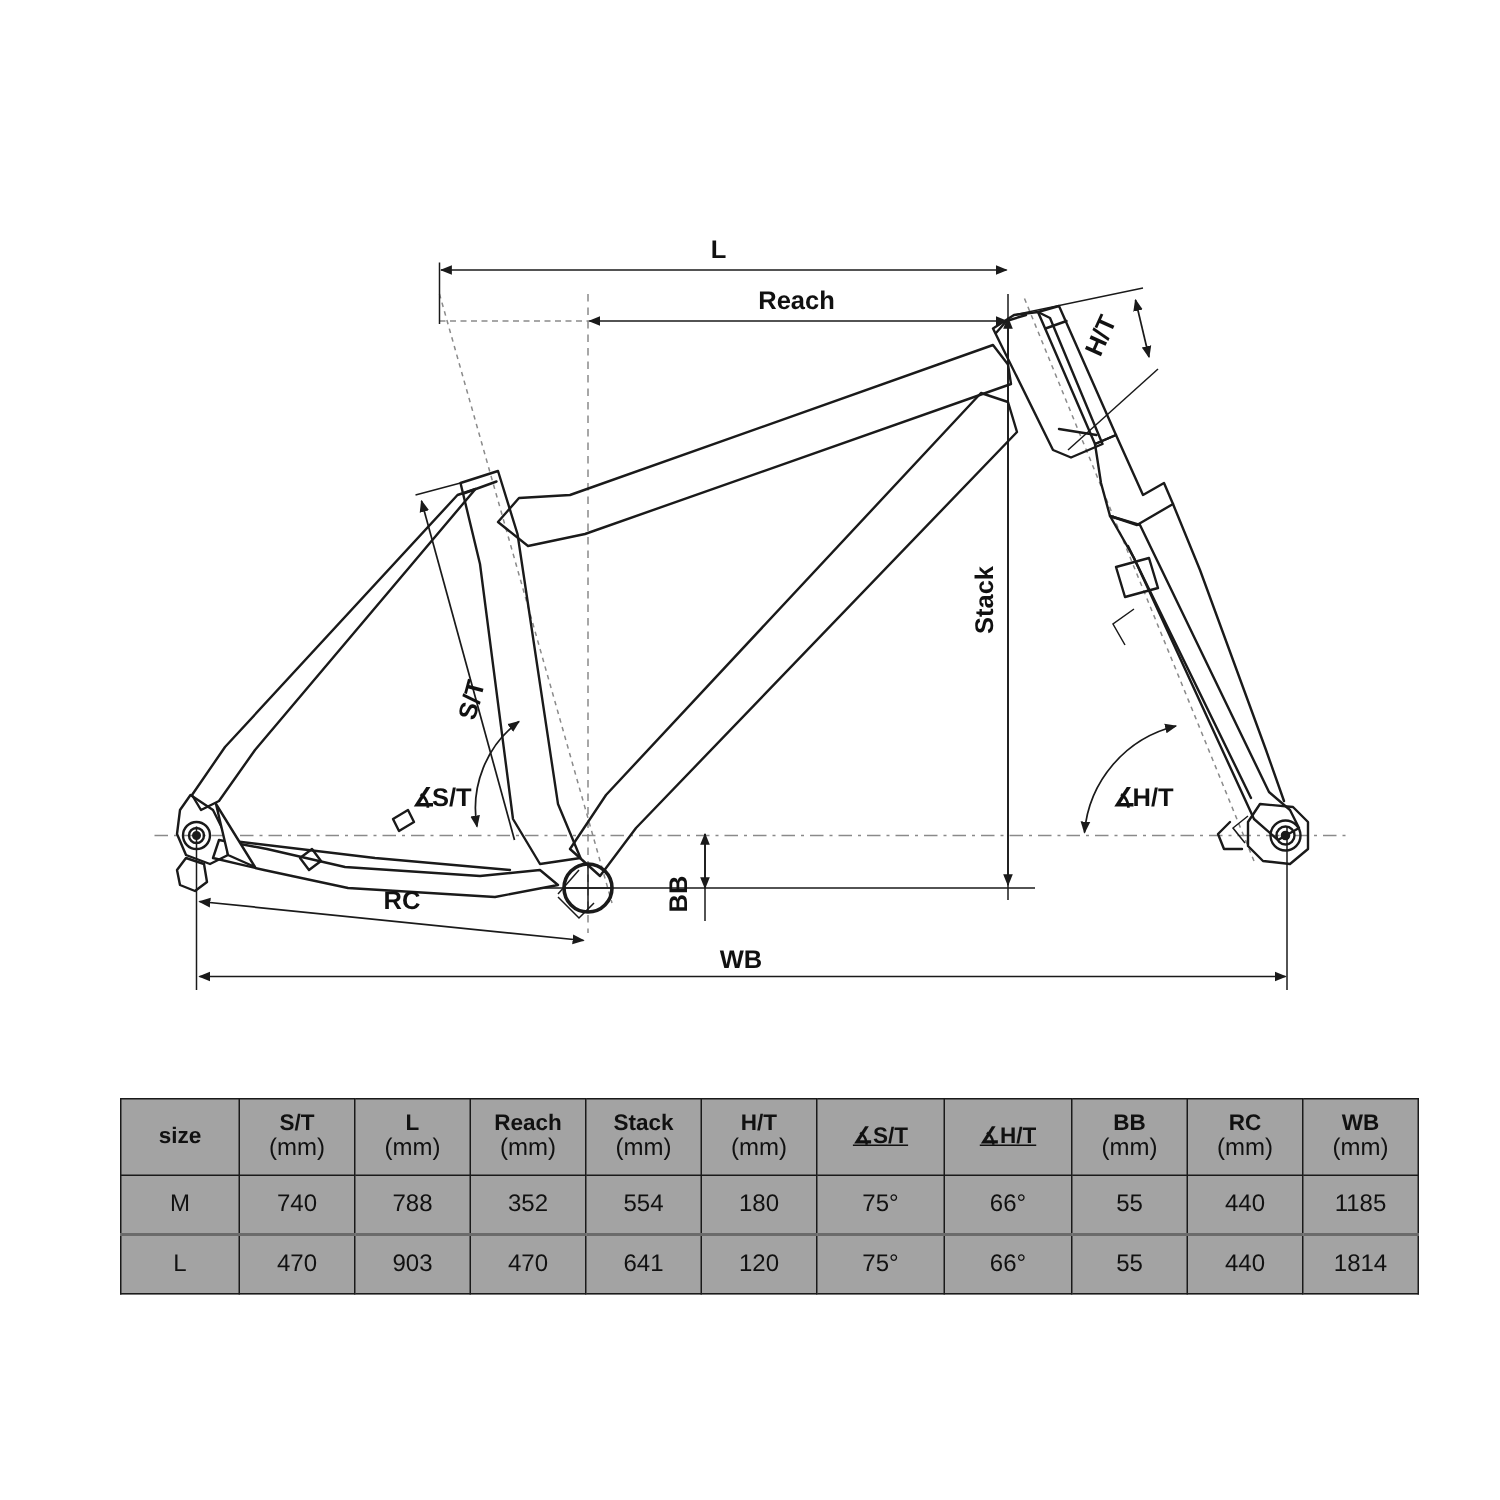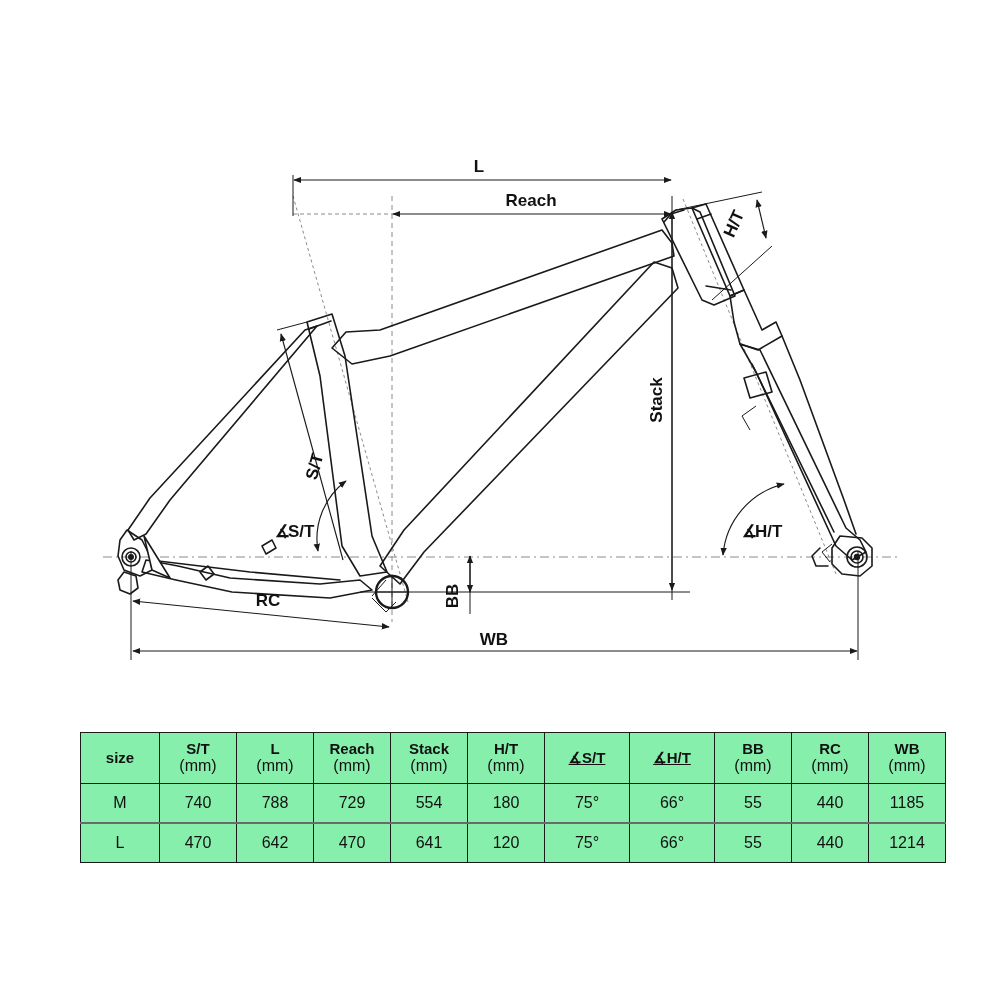--- a/index.html
+++ b/index.html
@@ -40,21 +40,21 @@
   #spec-table-wrap {
     position: absolute;
     left: 80px;
     top: 732px;
     width: 838px;
   }
   table.spec {
     border-collapse: collapse;
     width: 838px;
     table-layout: fixed;
-    background: #86efac;
+    background: #a3a3a3;
   }
   table.spec th, table.spec td {
     border: 1px solid #1a1a1a;
     text-align: center;
     vertical-align: middle;
     color: #111111;
     font-family: "Liberation Sans", sans-serif;
   }
   table.spec thead th {
     height: 46px;
@@ -288,39 +288,39 @@
             <span>WB</span>
             <span class="unit">(mm)</span>
           </th>
         </tr>
       </thead>
       <tbody>
         <tr class="row-m">
           <td>M</td>
           <td>740</td>
           <td>788</td>
-          <td>729</td>
+          <td>352</td>
           <td>554</td>
           <td>180</td>
           <td>75°</td>
           <td>66°</td>
           <td>55</td>
           <td>440</td>
           <td>1185</td>
         </tr>
         <tr class="row-l">
           <td>L</td>
           <td>470</td>
-          <td>642</td>
+          <td>903</td>
           <td>470</td>
           <td>641</td>
           <td>120</td>
           <td>75°</td>
           <td>66°</td>
           <td>55</td>
           <td>440</td>
-          <td>1214</td>
+          <td>1814</td>
         </tr>
       </tbody>
     </table>
   </div>
 
 </div>
 
 </body></html>

